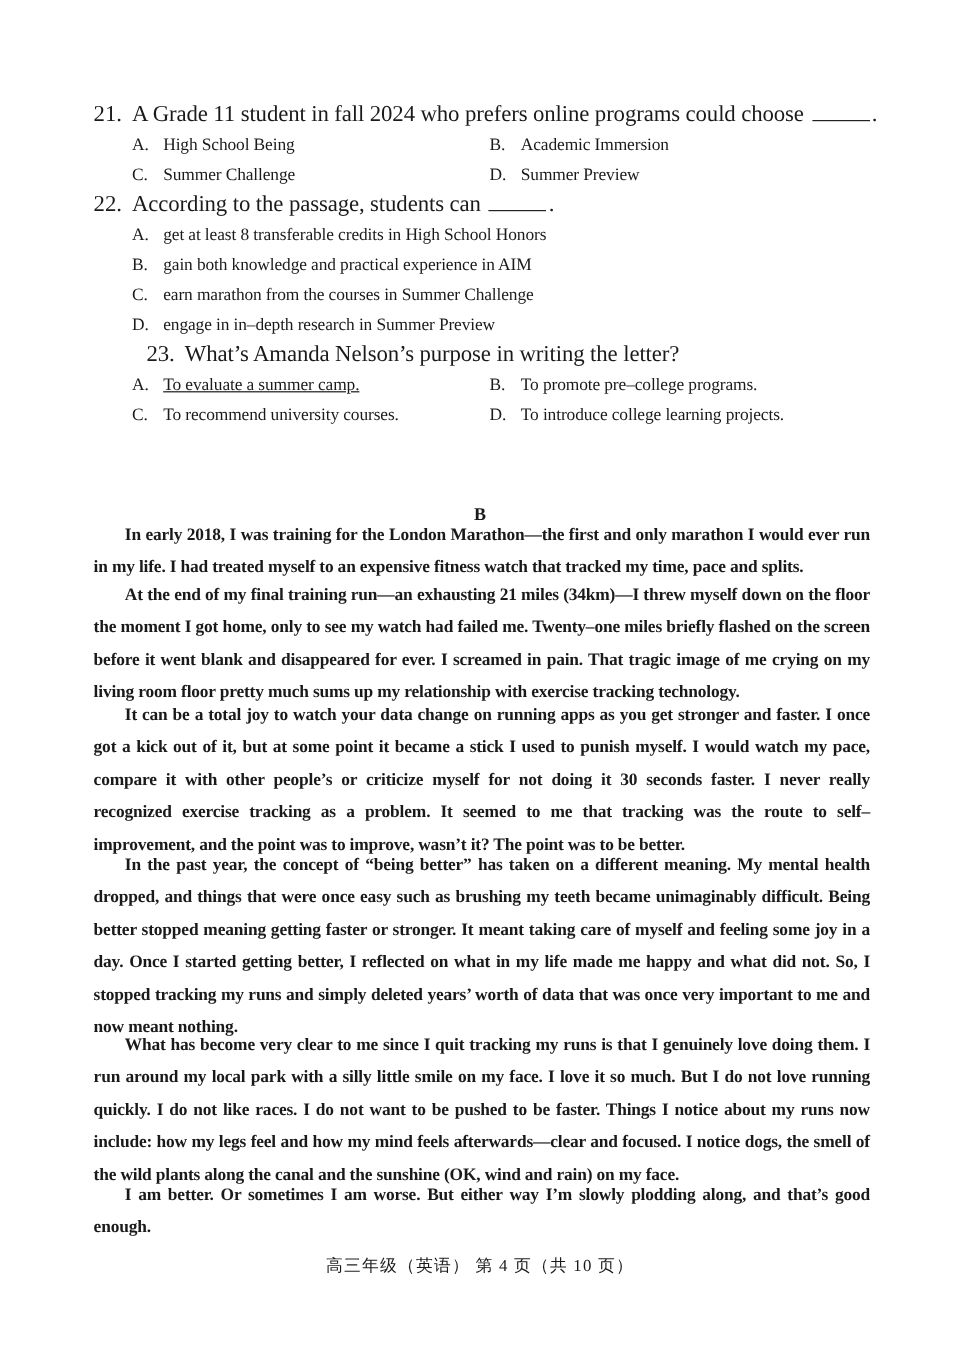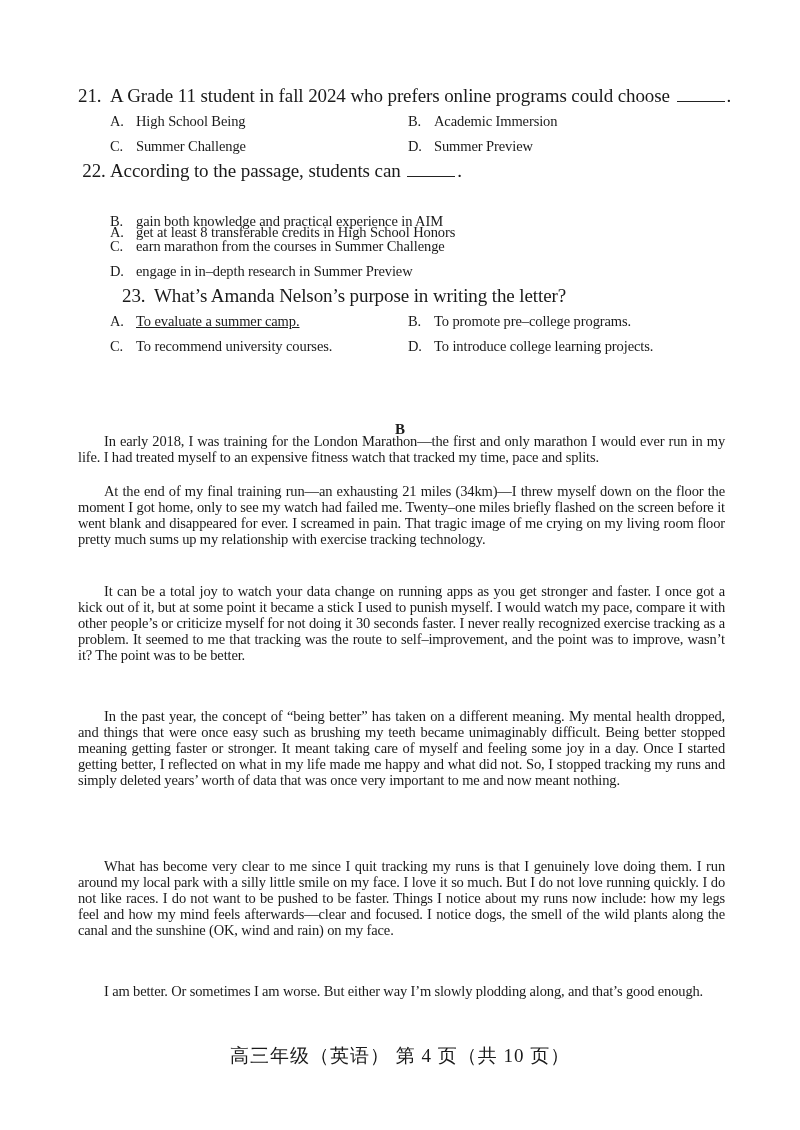--- a/index.html
+++ b/index.html
@@ -18,26 +18,27 @@
     letter-spacing: -0.1px;
   }
   .opt .lbl { display: inline-block; width: 26px; }
   .blank { display: inline-block; width: 48px; border-bottom: 1px solid #222; height: 12px; vertical-align: baseline; margin: 0 2px; }
   .section-title {
     position: absolute; left: 0; width: 800px; top: 419px; text-align: center;
     font-weight: bold; font-size: 15px; line-height: 20px;
   }
   .para {
     position: absolute; left: 78px; width: 647px; font-size: 14.5px;
-    line-height: 16px; text-align: justify; text-indent: 26px;
+    line-height: 27px; text-align: justify; text-indent: 26px;
     letter-spacing: -0.15px;
+    font-weight: bold;
   }
   .footer {
     position: absolute; left: 0; width: 800px; top: 1046px; text-align: center;
-    font-size: 19px; line-height: 20px; letter-spacing: 1px;
+    font-size: 14px; line-height: 20px; letter-spacing: 1px;
   }
 </style>
 </head>
 <body>
 
 <div class="q" style="top:86px;">
   <span class="num">21.</span><span>A Grade 11 student in fall 2024 who prefers online programs could choose</span> <span class="blank"></span><span>.</span>
 </div>
 <div class="opt" style="left:110px; top:111px;">
   <span class="lbl">A.</span><span>High School Being</span>
@@ -45,24 +46,24 @@
 <div class="opt" style="left:408px; top:111px;">
   <span class="lbl">B.</span><span>Academic Immersion</span>
 </div>
 <div class="opt" style="left:110px; top:136px;">
   <span class="lbl">C.</span><span>Summer Challenge</span>
 </div>
 <div class="opt" style="left:408px; top:136px;">
   <span class="lbl">D.</span><span>Summer Preview</span>
 </div>
 
-<div class="q" style="top:161px;text-align:center;">
+<div class="q" style="top:161px;">
   <span class="num">22.</span><span>According to the passage, students can</span> <span class="blank"></span><span>.</span>
 </div>
-<div class="opt" style="left:110px; top:186px;margin-top:36px;">
+<div class="opt" style="left:110px; top:186px;">
   <span class="lbl">A.</span><span>get at least 8 transferable credits in High School Honors</span>
 </div>
 <div class="opt" style="left:110px; top:211px;">
   <span class="lbl">B.</span><span>gain both knowledge and practical experience in AIM</span>
 </div>
 <div class="opt" style="left:110px; top:236px;">
   <span class="lbl">C.</span><span>earn marathon from the courses in Summer Challenge</span>
 </div>
 <div class="opt" style="left:110px; top:261px;">
   <span class="lbl">D.</span><span>engage in in–depth research in Summer Preview</span>

